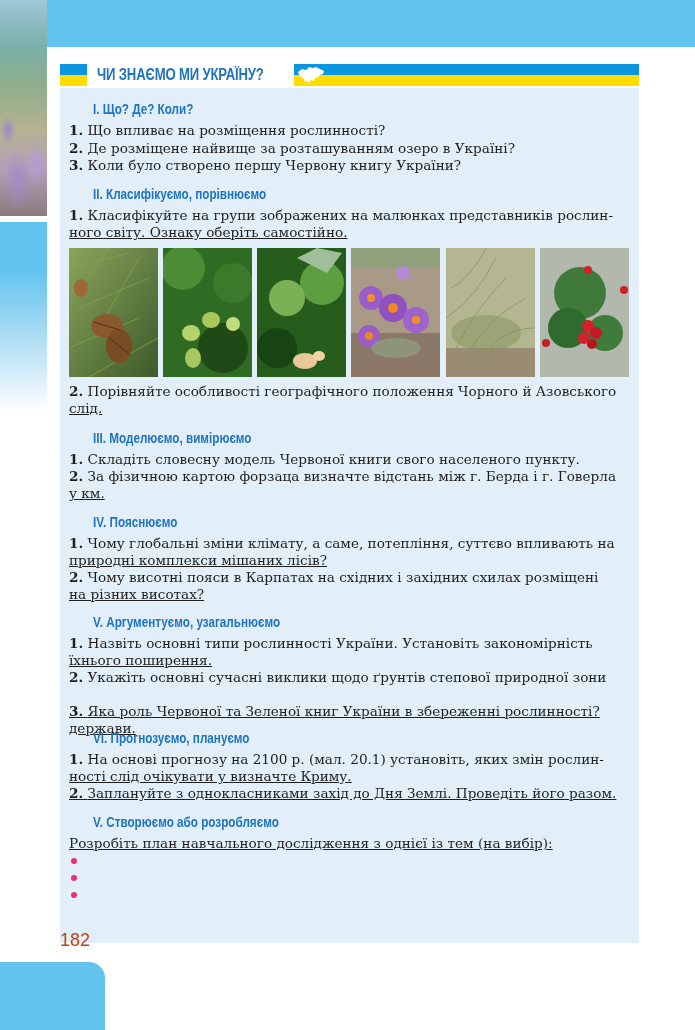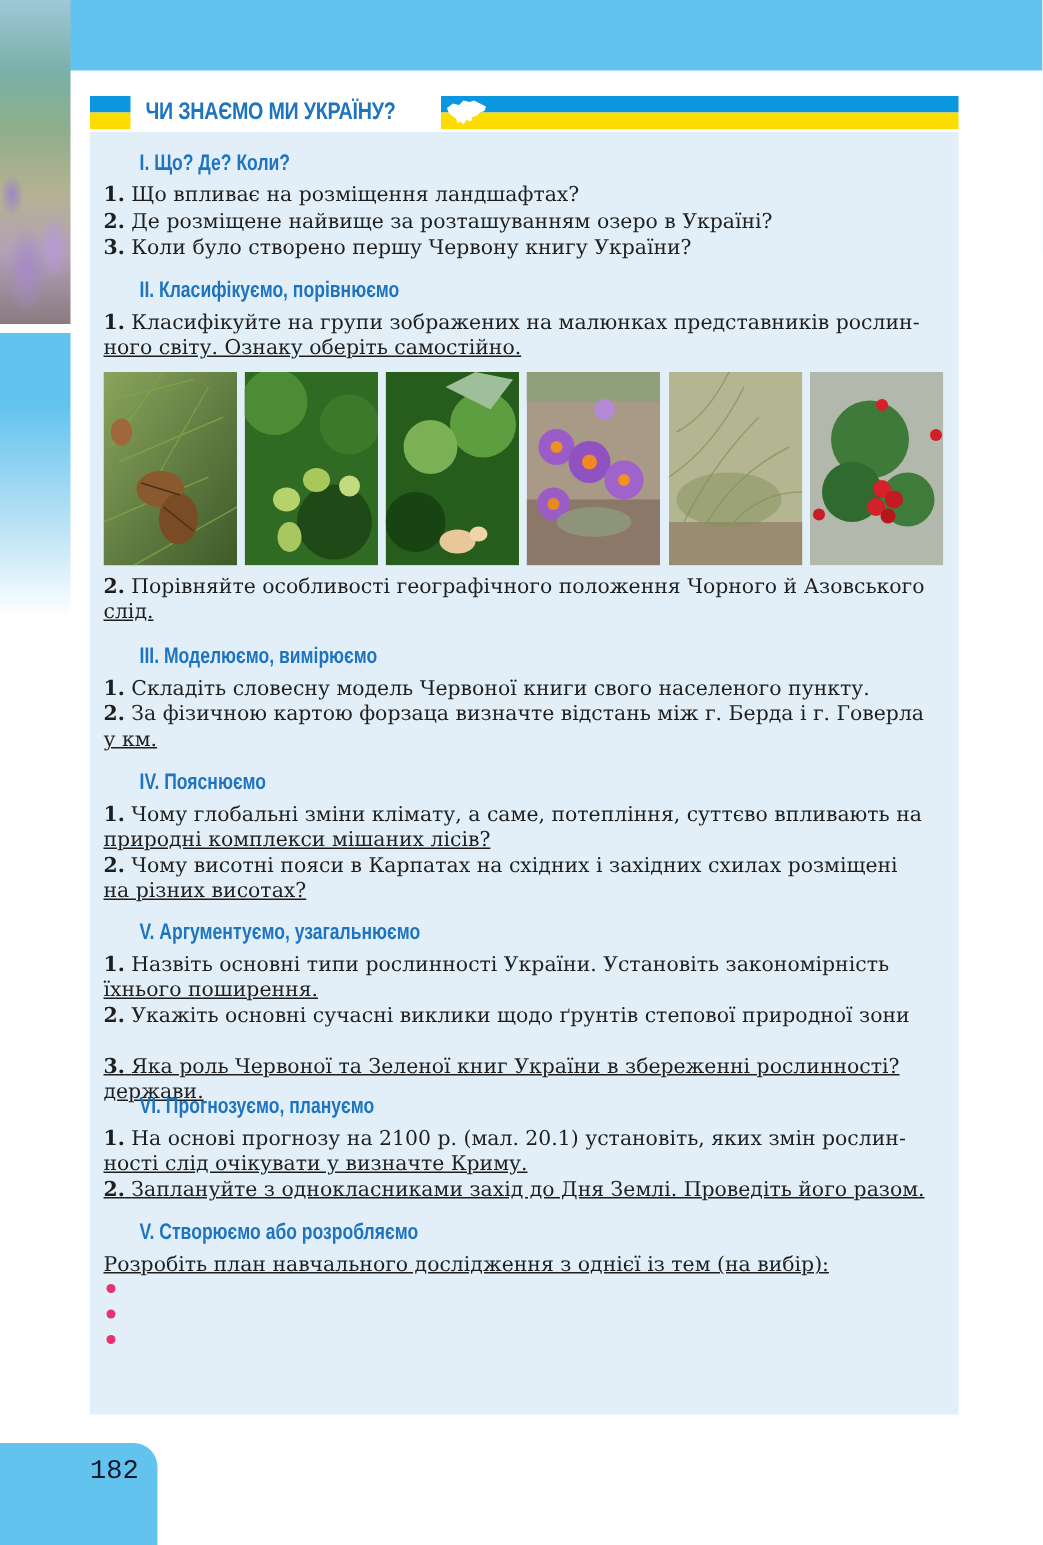--- a/index.html
+++ b/index.html
@@ -48,22 +48,22 @@
     .photo { position: absolute; top: 0; width: 89px; height: 129px; overflow: hidden; }
 
     .bullet-item { position: absolute; left: 69px; width: 562px; font-size: 13.6px; line-height: 17px; white-space: nowrap; }
     .bullet-dot { display: inline-block; width: 6px; height: 6px; border-radius: 50%; background: #e8316f; margin: 0 8px 2px 2px; vertical-align: middle; }
 
     .page-tab {
       position: absolute; left: 0; top: 962px; width: 105px; height: 68px; background: #62c3ee;
       border-top-right-radius: 16px;
     }
     .page-number {
-      position: absolute; left: 60px; top: 971px; font-family: Liberation Mono, monospace;
-      font-size: 18px; color: #0f172a;
+      position: absolute; left: 60px; top: 930px; font-family: Liberation Sans, sans-serif;
+      font-size: 18px; color: #c2410c;
     }
   </style>
 </head>
 <body>
 
 <div class="top-band"></div>
 <div class="corner-photo"></div>
 <div class="side-band"></div>
 
 <div class="header">
@@ -77,21 +77,21 @@
       <div class="yellow"></div>
   </div>
   <svg class="map-icon" viewBox="0 0 30 22">
     <path d="M2 7 L6 4 L10 5 L13 2 L17 3 L20 2 L24 4 L28 6 L27 9 L24 10 L22 12 L19 13 L18 16 L15 15 L13 18 L11 16 L9 17 L8 14 L5 12 L3 10 Z" fill="#ffffff"></path>
   </svg>
 </div>
 
 <div class="panel"></div>
 
 <div class="section-heading" style="top:99px">I. Що? Де? Коли?</div>
-<div class="q" style="top:122px"><span class="num">1.</span> <span>Що впливає на розміщення ландшафтах?</span></div>
+<div class="q" style="top:122px"><span class="num">1.</span> <span>Що впливає на розміщення рослинності?</span></div>
 <div class="q" style="top:140px"><span class="num">2.</span> <span>Де розміщене найвище за розташуванням озеро в Україні?</span></div>
 <div class="q" style="top:157px"><span class="num">3.</span> <span>Коли було створено першу Червону книгу України?</span></div>
 
 <div class="section-heading" style="top:184px">II. Класифікуємо, порівнюємо</div>
 <div class="q" style="top:207px"><span class="num">1.</span> <span>Класифікуйте на групи зображених на малюнках представників рослин-</span></div>
 <div class="q last-line" style="top:224px">ного світу. Ознаку оберіть самостійно.</div>
 
 <div class="photos">
   <div class="photo" style="left:0">
     <svg width="89" height="129" viewBox="0 0 89 129">

